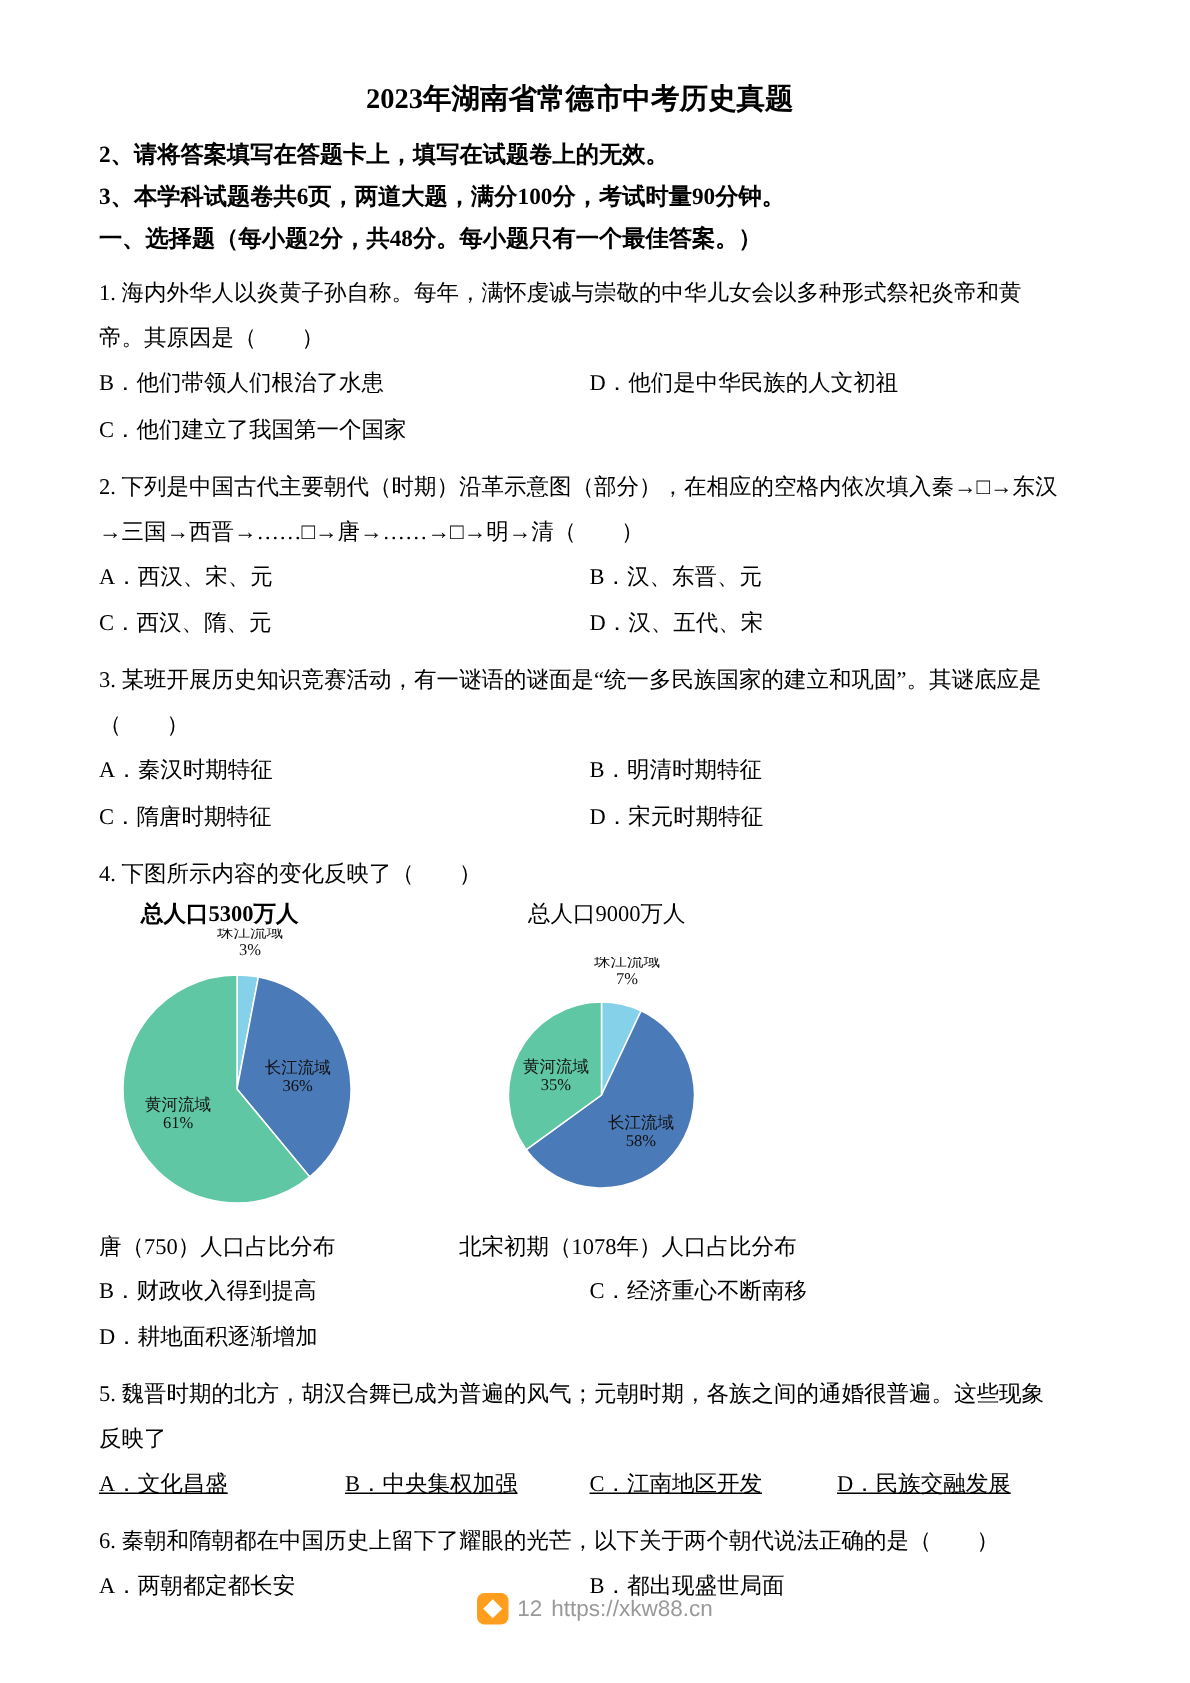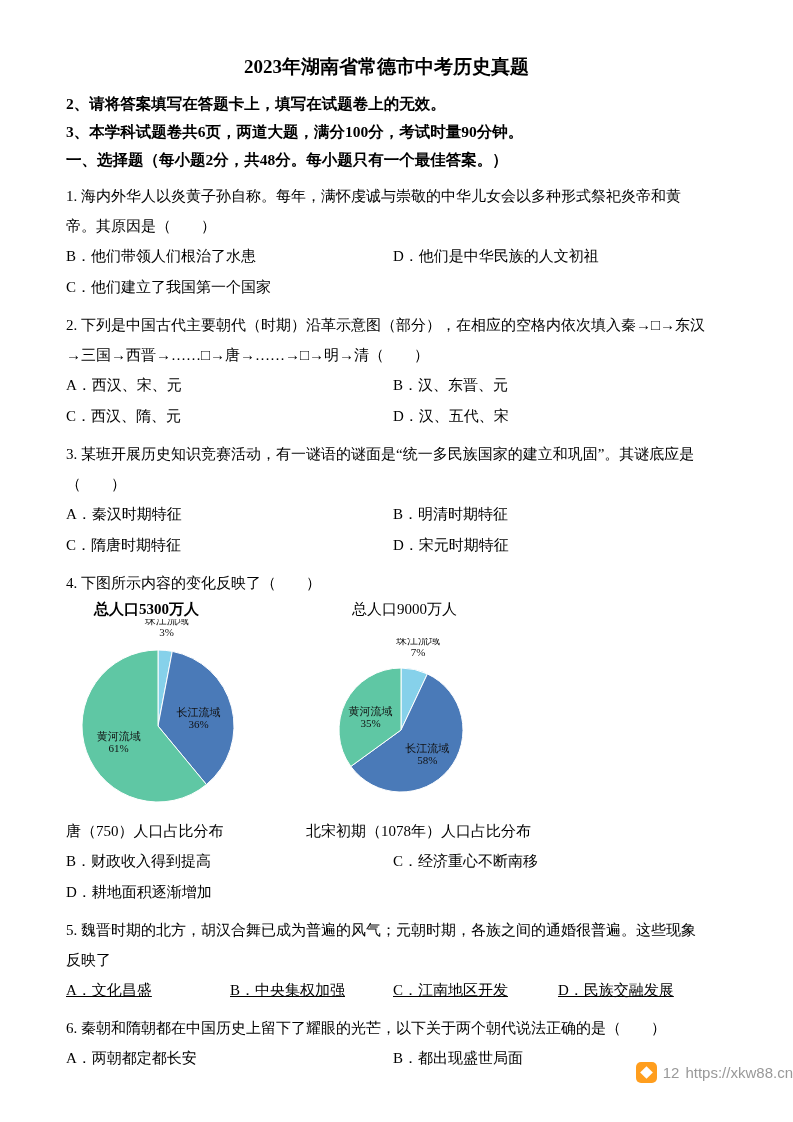--- a/index.html
+++ b/index.html
@@ -23,21 +23,21 @@
   .chart-title.left{left:28px;top:0;font-weight:bold;}
   .chart-title.right{left:286px;top:0;}
   .chart-caption{position:absolute;top:222px;font-size:15px;}
   .chart-caption.left{left:0;}
   .chart-caption.right{left:240px;}
   .pie-svg{position:absolute;}
   .pie-svg.left{left:-13px;top:19px;}
   .pie-svg.right{left:245px;top:38px;}
   .footer{
     position:absolute;left:0;top:1062px;width:100%;
-    display:flex;align-items:center;justify-content:flex-end;gap:6px;
+    display:flex;align-items:center;justify-content:center;gap:6px;
     font-family:"Liberation Sans","DejaVu Sans",sans-serif;
     font-size:15px;color:#999999;
   }
   .logo{width:21px;height:21px;border-radius:5px;display:flex;align-items:center;justify-content:center;}
   .logo-glyph{width:9px;height:9px;background:#fff;transform:rotate(45deg);}
 </style>
 </head>
 <body>
 
 <div class="page">

